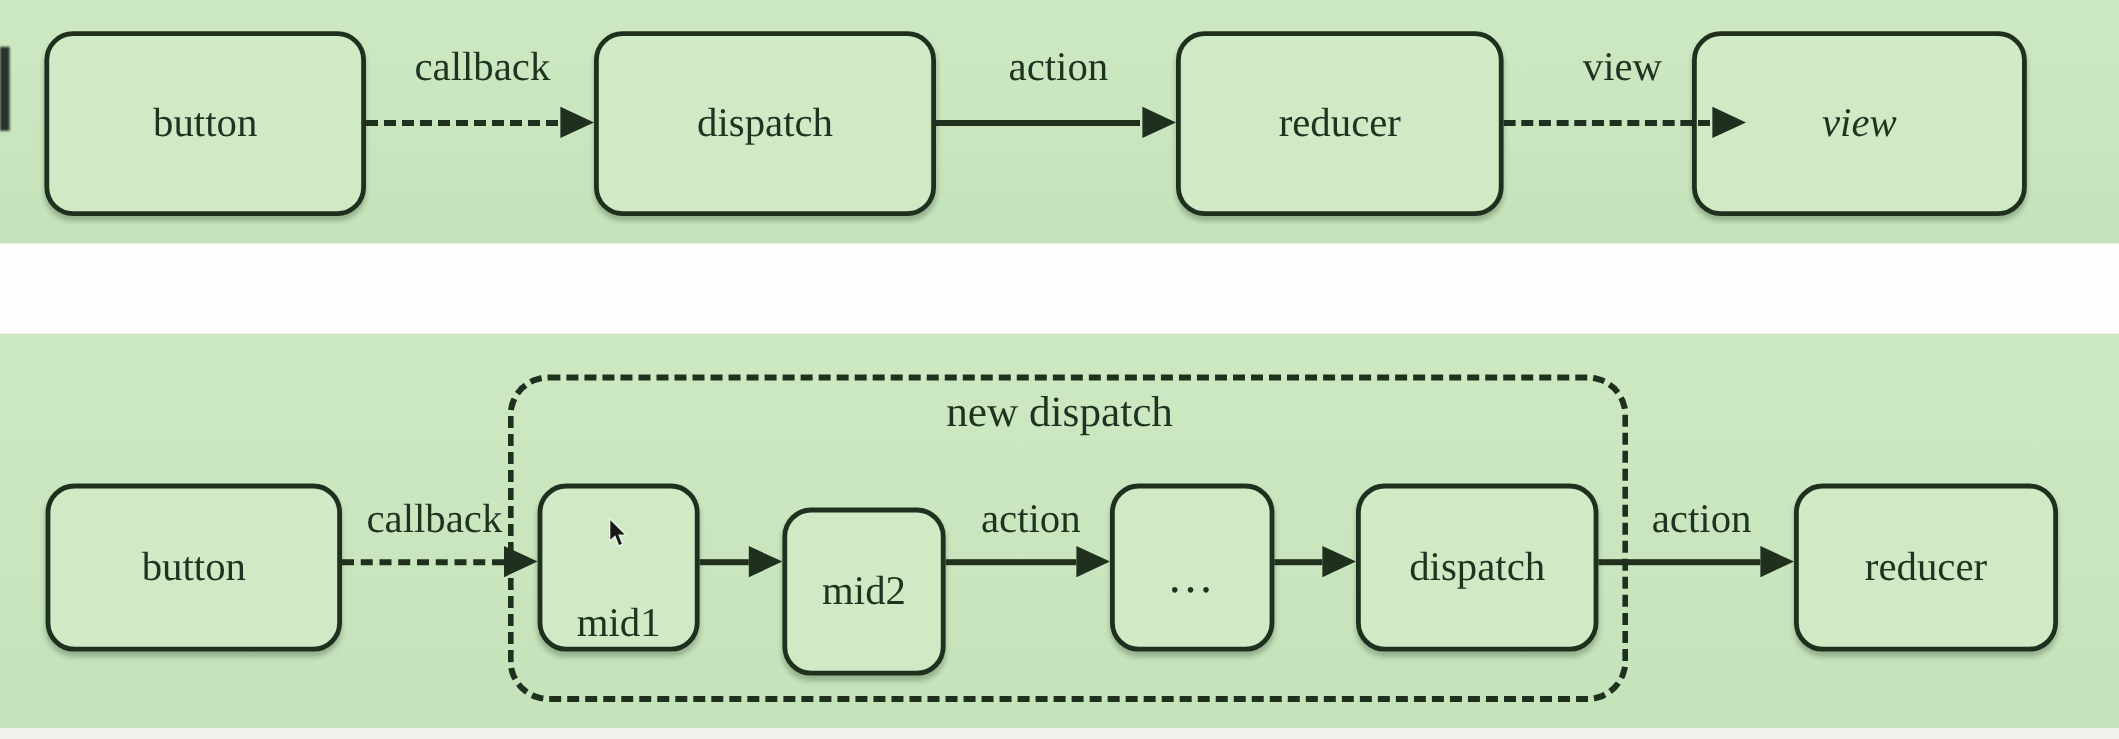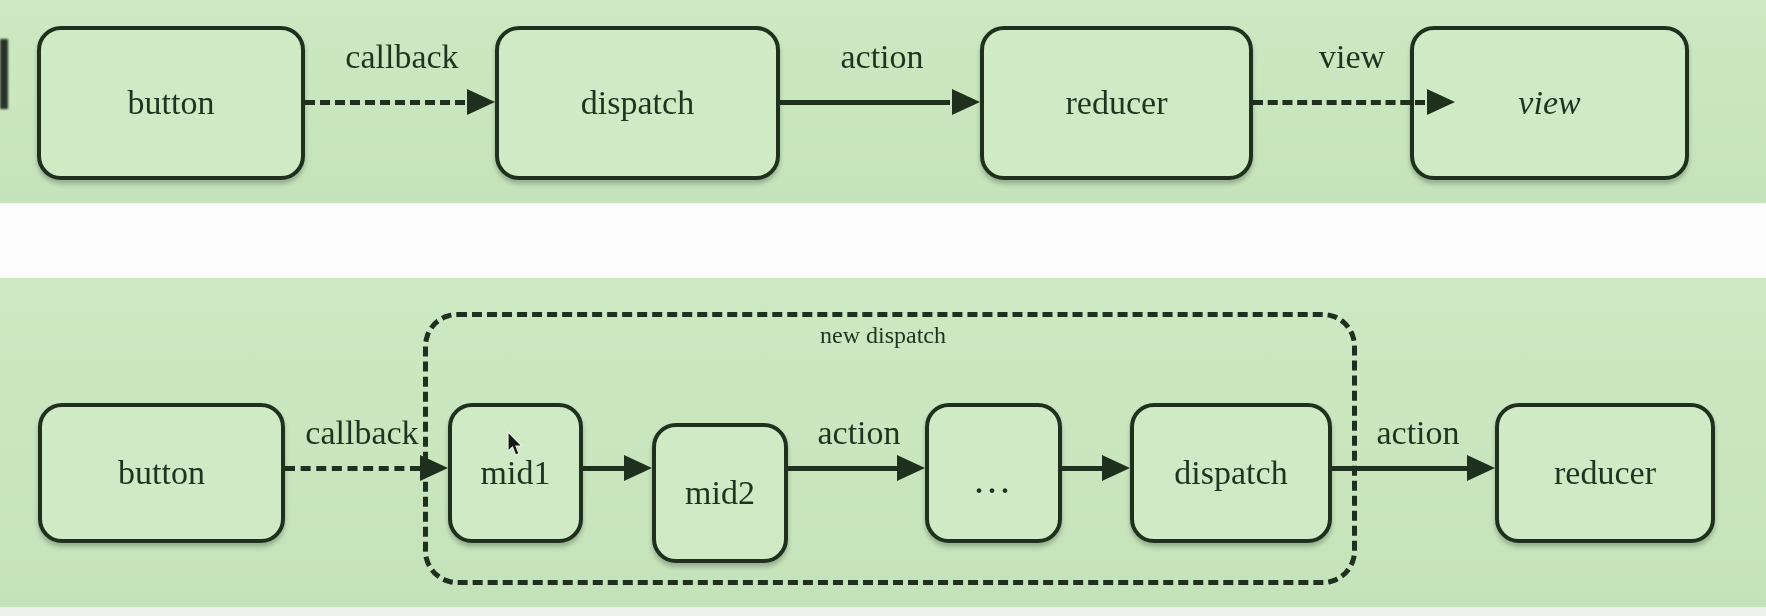--- a/index.html
+++ b/index.html
@@ -34,21 +34,21 @@
     position:absolute;transform:translateX(-50%);
     font-size:34px;color:var(--text,#1f3420);white-space:nowrap;
   }
   .group-box{
     position:absolute;box-sizing:border-box;
     border:5px dashed var(--line,#20301f);border-radius:34px;
     background:transparent;
   }
   .group-label{
     position:absolute;transform:translateX(-50%);
-    font-size:24px;color:var(--text,#1f3420);white-space:nowrap;
+    font-size:36px;color:var(--text,#1f3420);white-space:nowrap;
   }
   .artifact{position:absolute;left:0;top:39px;width:8px;height:70px;background:#2a332a;filter:blur(1px);}
   .cursor{position:absolute;left:507px;top:431px;width:17px;height:26px;}
 </style>
 </head>
 <body>
 
 
 
 
@@ -88,21 +88,21 @@
 <div class="edge-label" style="left:1352px;top:38px;">view</div>
 
 
 
 <div class="group-box" style="left:423px;top:312px;width:934px;height:273px;"></div>
 <div class="group-label" style="left:883px;top:322px;">new dispatch</div>
 
 <div class="node small" style="left:38px;top:403px;width:247px;">
   <span>button</span>
 </div>
-<div class="node small" style="left:448px;top:403px;width:135px;">
+<div class="node small" style="left:448px;top:403px;width:135px;align-items:flex-end;">
   <span>mid1</span>
 </div>
 <div class="node small" style="left:652px;top:423px;width:136px;">
   <span>mid2</span>
 </div>
 <div class="node small dots" style="left:925px;top:403px;width:137px;">
   <span>...</span>
 </div>
 <div class="node small" style="left:1130px;top:403px;width:202px;">
   <span>dispatch</span>

